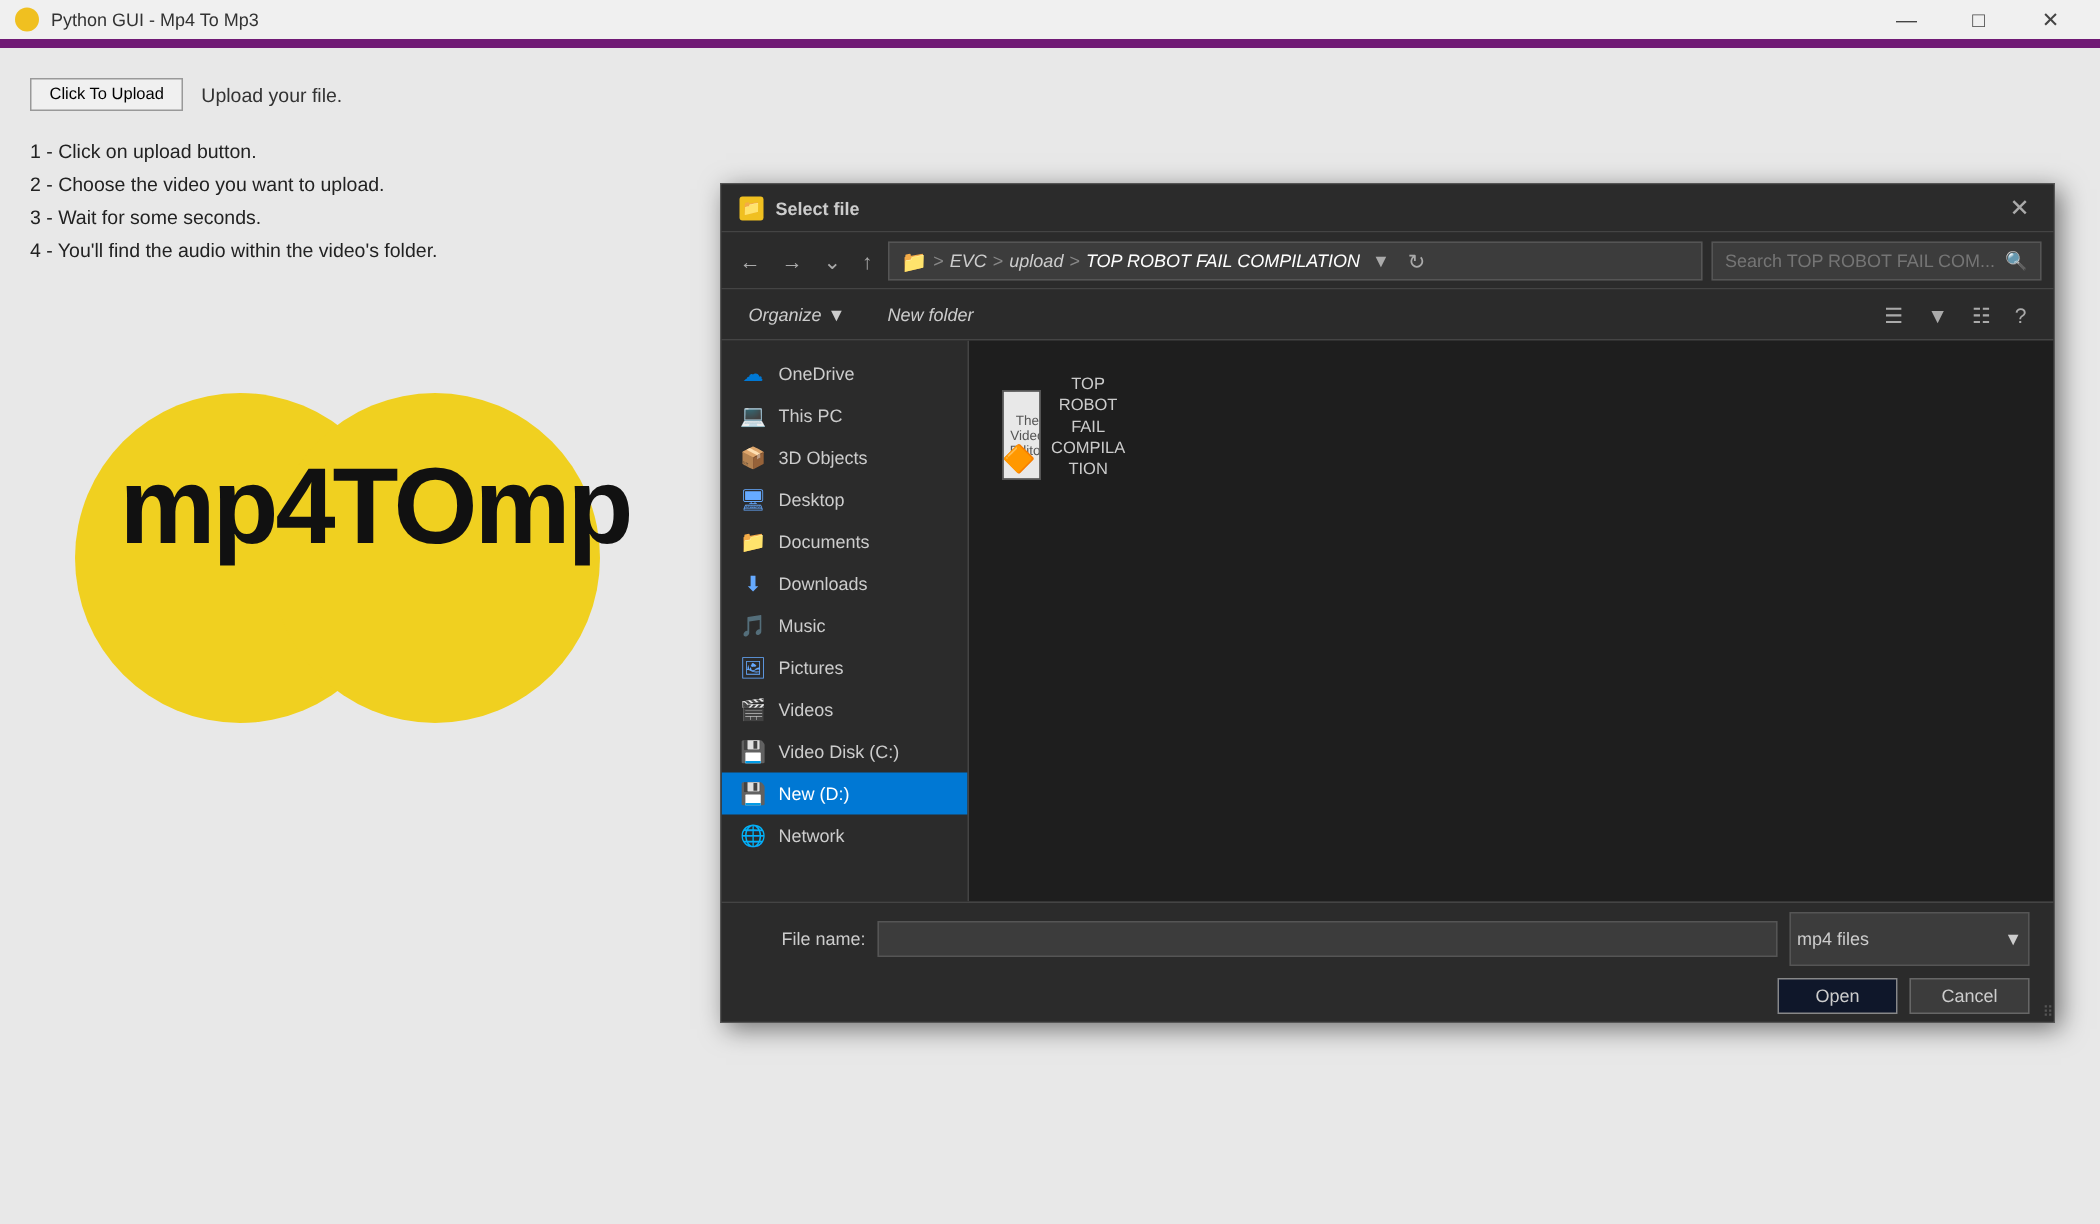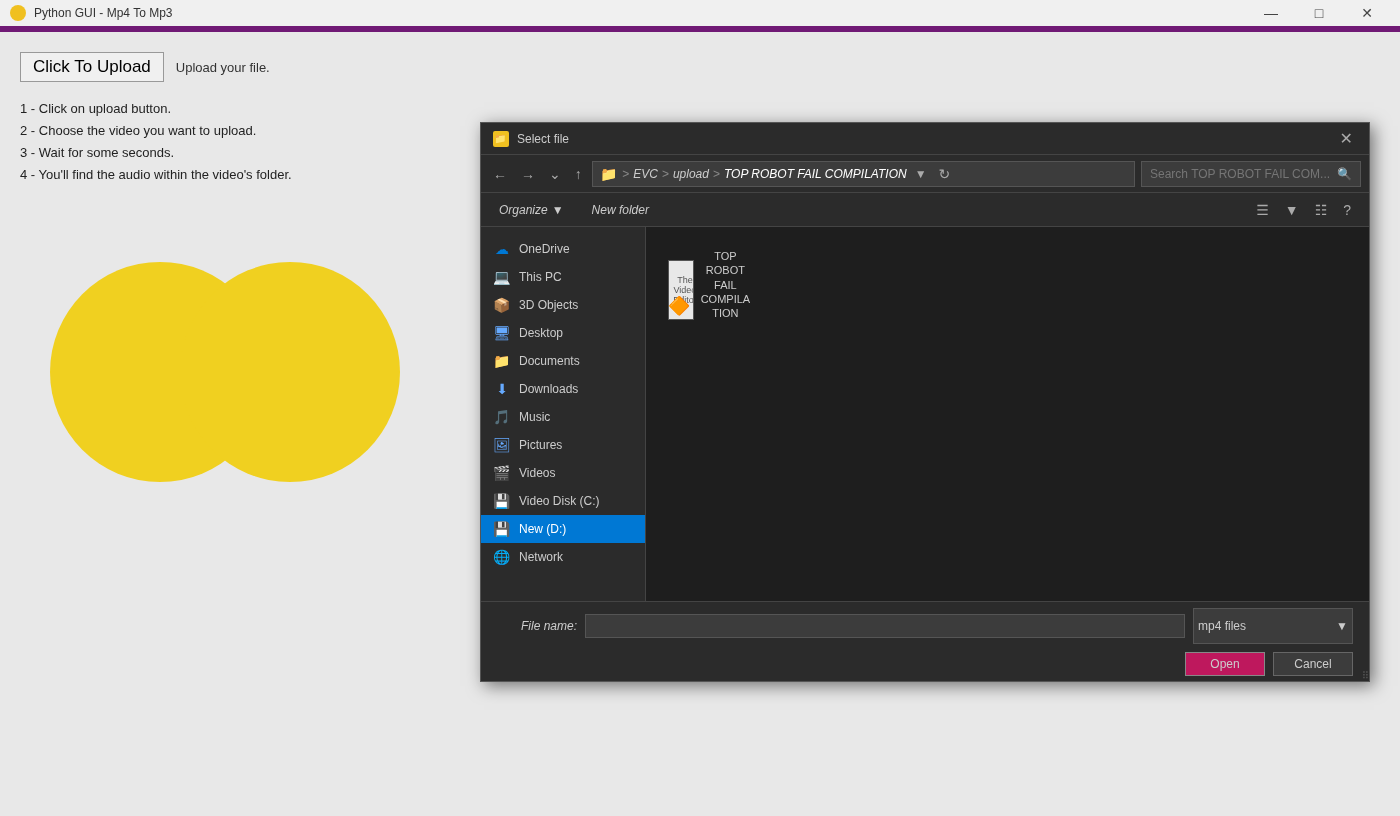--- a/index.html
+++ b/index.html
@@ -64,21 +64,21 @@
       background: #e8e8e8;
       position: relative;
       padding: 20px;
     }
 
     
     .upload-btn {
       border: 1px solid #999;
       background: #f0f0f0;
       padding: 4px 12px;
-      font-size: 17px;
+      font-size: 11px;
       cursor: pointer;
       display: inline-block;
     }
     .upload-row {
       display: flex;
       align-items: center;
       gap: 12px;
       margin-bottom: 16px;
     }
     .upload-label {
@@ -181,20 +181,21 @@
       border-radius: 2px;
       font-size: 10px;
       display: flex;
       align-items: center;
       justify-content: center;
       color: #333;
     }
     .dialog-title {
       color: #ccc;
       font-size: 12px;
+      font-weight: bold;
     }
     .dialog-close-btn {
       color: #aaa;
       font-size: 16px;
       cursor: pointer;
       background: none;
       border: none;
       padding: 0 4px;
     }
 
@@ -469,21 +470,20 @@
     .filename-row {
       display: flex;
       align-items: center;
       gap: 8px;
     }
     .filename-label {
       color: #ccc;
       font-size: 12px;
       width: 80px;
       text-align: right;
-      font-style: italic;
     }
     .filename-input {
       flex: 1;
       height: 24px;
       background: #3c3c3c;
       border: 1px solid #555;
       color: #ccc;
       font-size: 12px;
       padding: 0 8px;
       outline: none;
@@ -509,21 +509,21 @@
       min-width: 80px;
       height: 24px;
       background: #3c3c3c;
       border: 1px solid #666;
       color: #ccc;
       font-size: 12px;
       cursor: pointer;
       padding: 0 16px;
     }
     .dialog-action-btn.primary {
-      background: #be185d;
+      background: #0f172a;
       border-color: #888;
     }
 
     
     .resize-handle {
       position: absolute;
       bottom: 0;
       right: 0;
       width: 14px;
       height: 14px;
@@ -561,20 +561,21 @@
     <div>1 - Click on upload button.</div>
     <div>2 - Choose the video you want to upload.</div>
     <div>3 - Wait for some seconds.</div>
     <div>4 - You'll find the audio within the video's folder.</div>
   </div>
 
   <div class="logo-area">
     <div class="logo-circles">
       <div class="circle-left"></div>
       <div class="circle-right"></div>
+      <div class="logo-text">mp4TOmp</div>
     </div>
   </div>
 
   <div class="dialog-overlay">
 
     <div class="dialog-titlebar">
       <div class="dialog-titlebar-left">
         <div class="dialog-icon">📁</div>
         <span class="dialog-title">Select file</span>
       </div>

